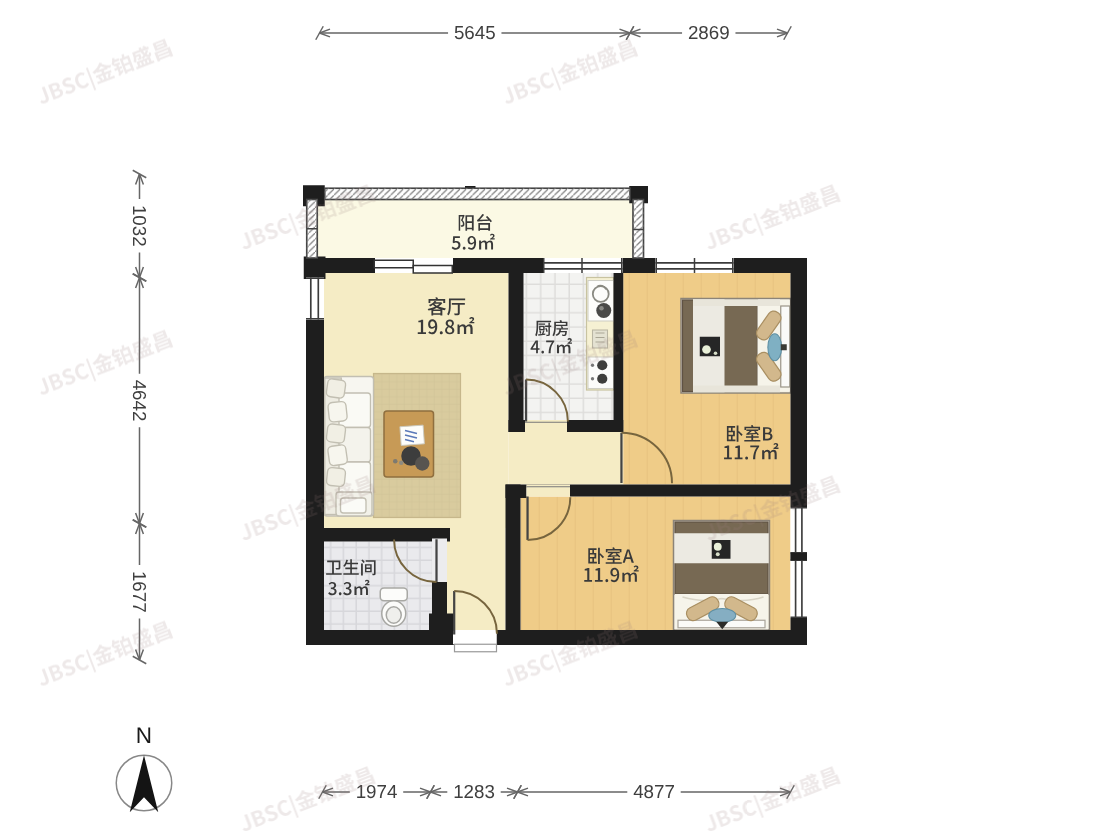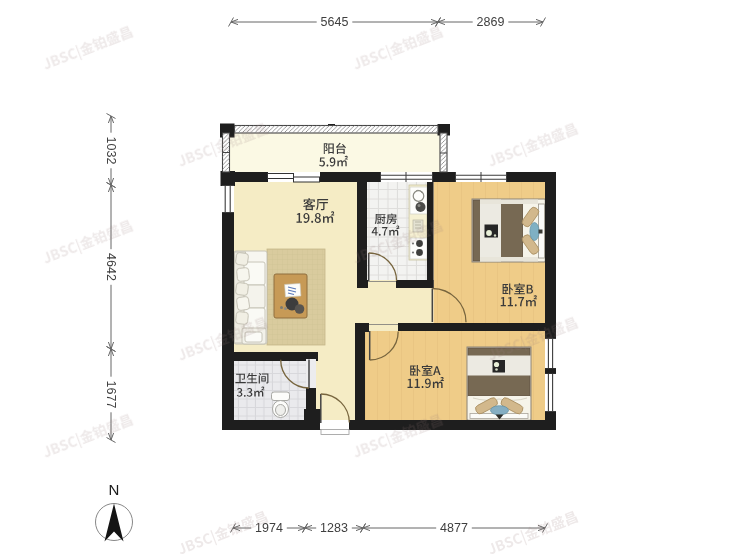--- a/index.html
+++ b/index.html
@@ -1,14 +1,14 @@
 <!DOCTYPE html>
 <html><head><meta charset="utf-8"><style>
 html,body{margin:0;padding:0;background:#fff;}
-#c{position:relative;width:588px;height:555px;overflow:hidden;font-family:"Liberation Sans",sans-serif;padding-left:18px;}
+#c{position:relative;width:588px;height:555px;overflow:hidden;font-family:"Liberation Sans",sans-serif;}
 </style></head>
 <body>
 <div id="c">
 <svg width="740" height="555" viewBox="0 0 740 555" xmlns="http://www.w3.org/2000/svg">
 <defs>
 <pattern id="wood" width="12" height="200" patternUnits="userSpaceOnUse">
   <rect width="12" height="200" fill="#efcc88"></rect>
   <path d="M11.5,0 V200" stroke="#e3bd7c" stroke-width="0.9" stroke-opacity="0.55"></path>
 </pattern>
 <pattern id="ktile" width="9.5" height="9.5" patternUnits="userSpaceOnUse">

